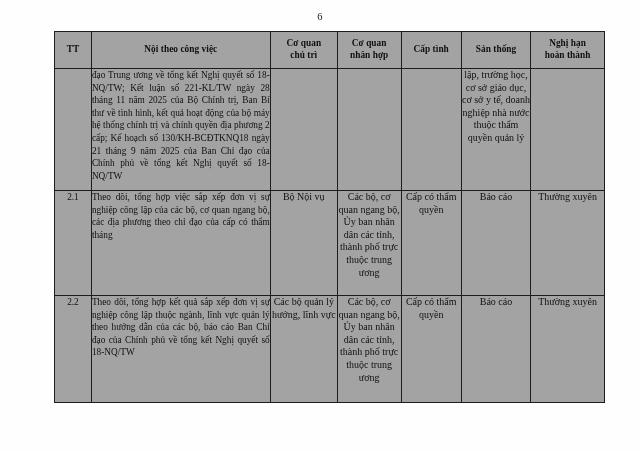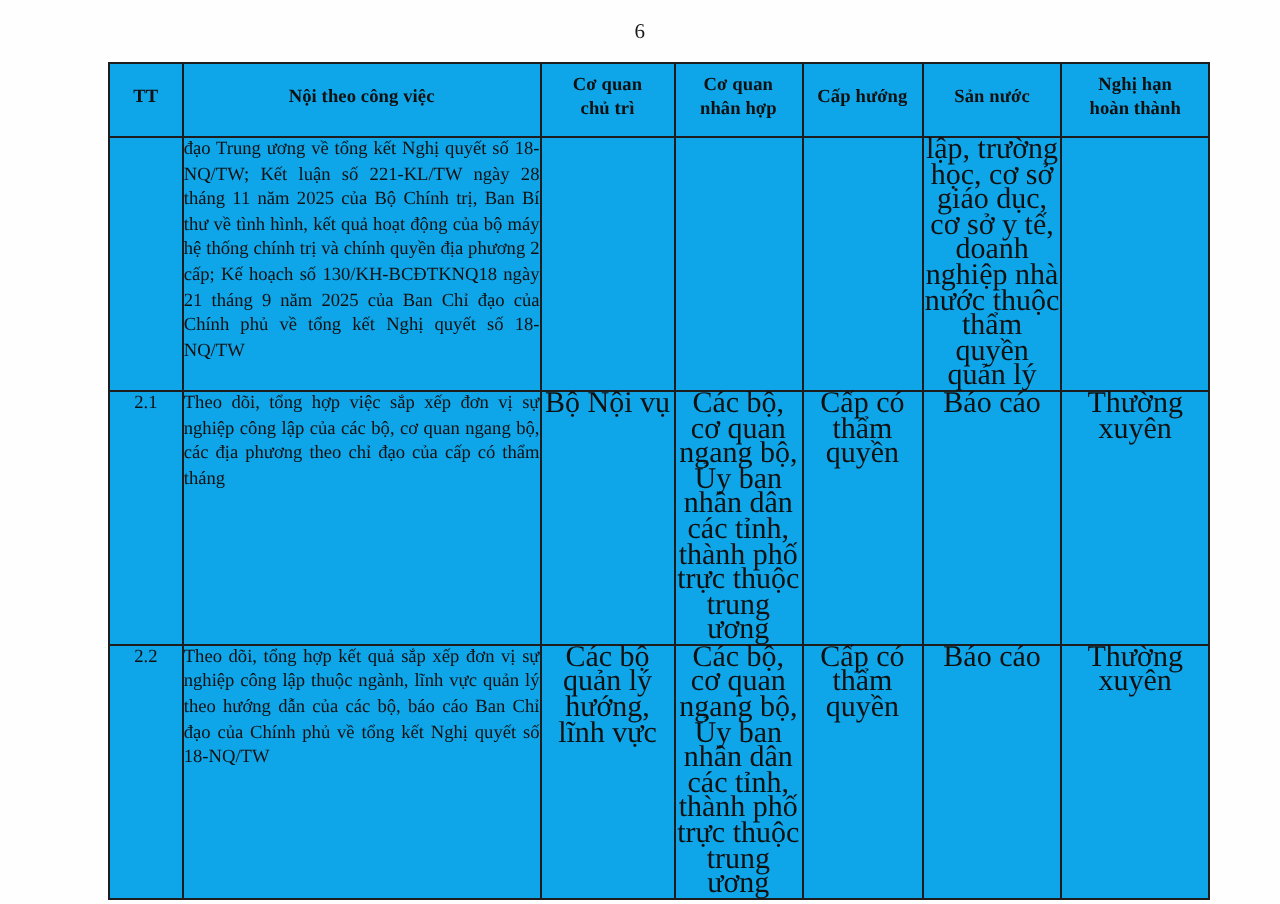--- a/index.html
+++ b/index.html
@@ -39,21 +39,21 @@
   }
 
   
   .doc-table {
     position: absolute;
     left: 54px;
     top: 31px;
     width: 551px;
     border-collapse: collapse;
     table-layout: fixed;
-    background: #0ea5e9;
+    background: #a3a3a3;
   }
   .doc-table td, .doc-table th {
     border: 0.9px solid #1d1d1d;
     vertical-align: top;
     padding: 0;
     font-weight: normal;
   }
 
   
   .doc-table thead th {
@@ -86,21 +86,21 @@
     text-align: justify;
     text-align-last: left;
     font-size: 9.3px;
     line-height: 12.6px;
     padding: 6px 5px 4px 5px;
     hyphens: none;
     word-spacing: 0.1px;
   }
   .cell-center {
     text-align: center;
-    font-size: 15px;
+    font-size: 10px;
     line-height: 12.6px;
     padding: 6px 3px 4px 3px;
   }
   .cell-empty {
     padding: 6px 3px 4px 3px;
   }
   .hdr-line { display: block; }
 </style>
 </head>
 <body>
@@ -129,24 +129,24 @@
         </th>
         <th>
           <span class="hdr-line">Cơ quan</span>
           <span class="hdr-line">chủ trì</span>
         </th>
         <th>
           <span class="hdr-line">Cơ quan</span>
           <span class="hdr-line">nhân hợp</span>
         </th>
         <th>
-          <span class="hdr-line">Cấp hướng</span>
+          <span class="hdr-line">Cấp tình</span>
         </th>
         <th>
-          <span class="hdr-line">Sản nước</span>
+          <span class="hdr-line">Sản thống</span>
         </th>
         <th>
           <span class="hdr-line">Nghị hạn</span>
           <span class="hdr-line">hoàn thành</span>
         </th>
       </tr>
     </thead>
     <tbody>
 
       <tr style="height: 122px;">

